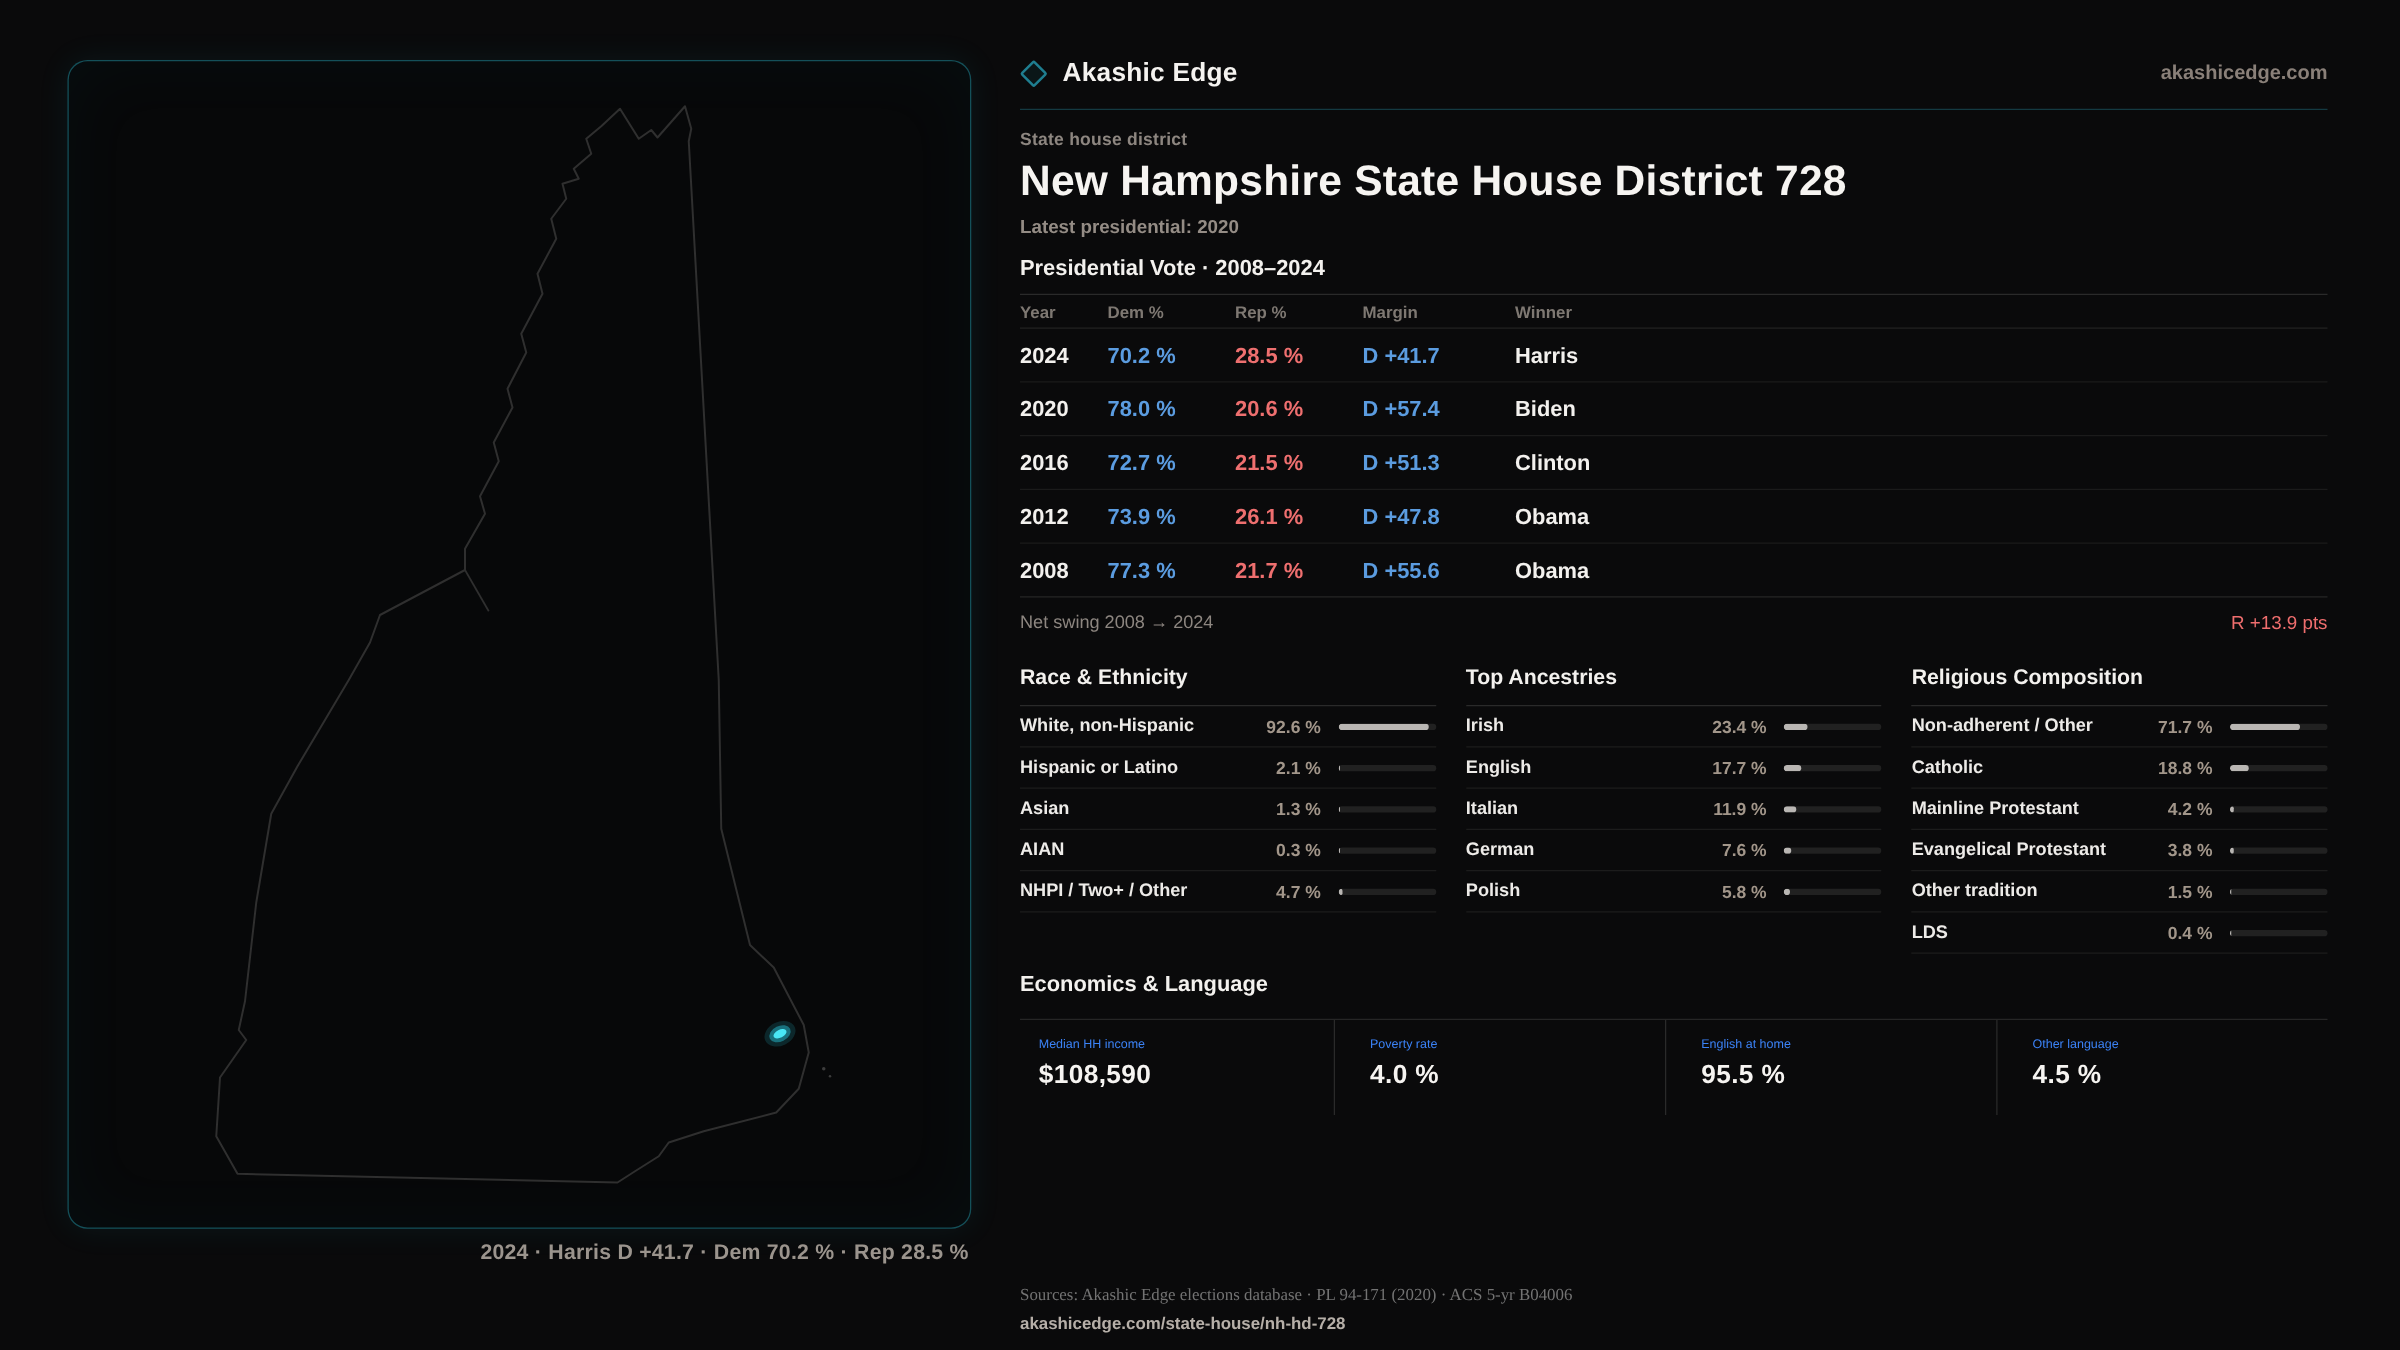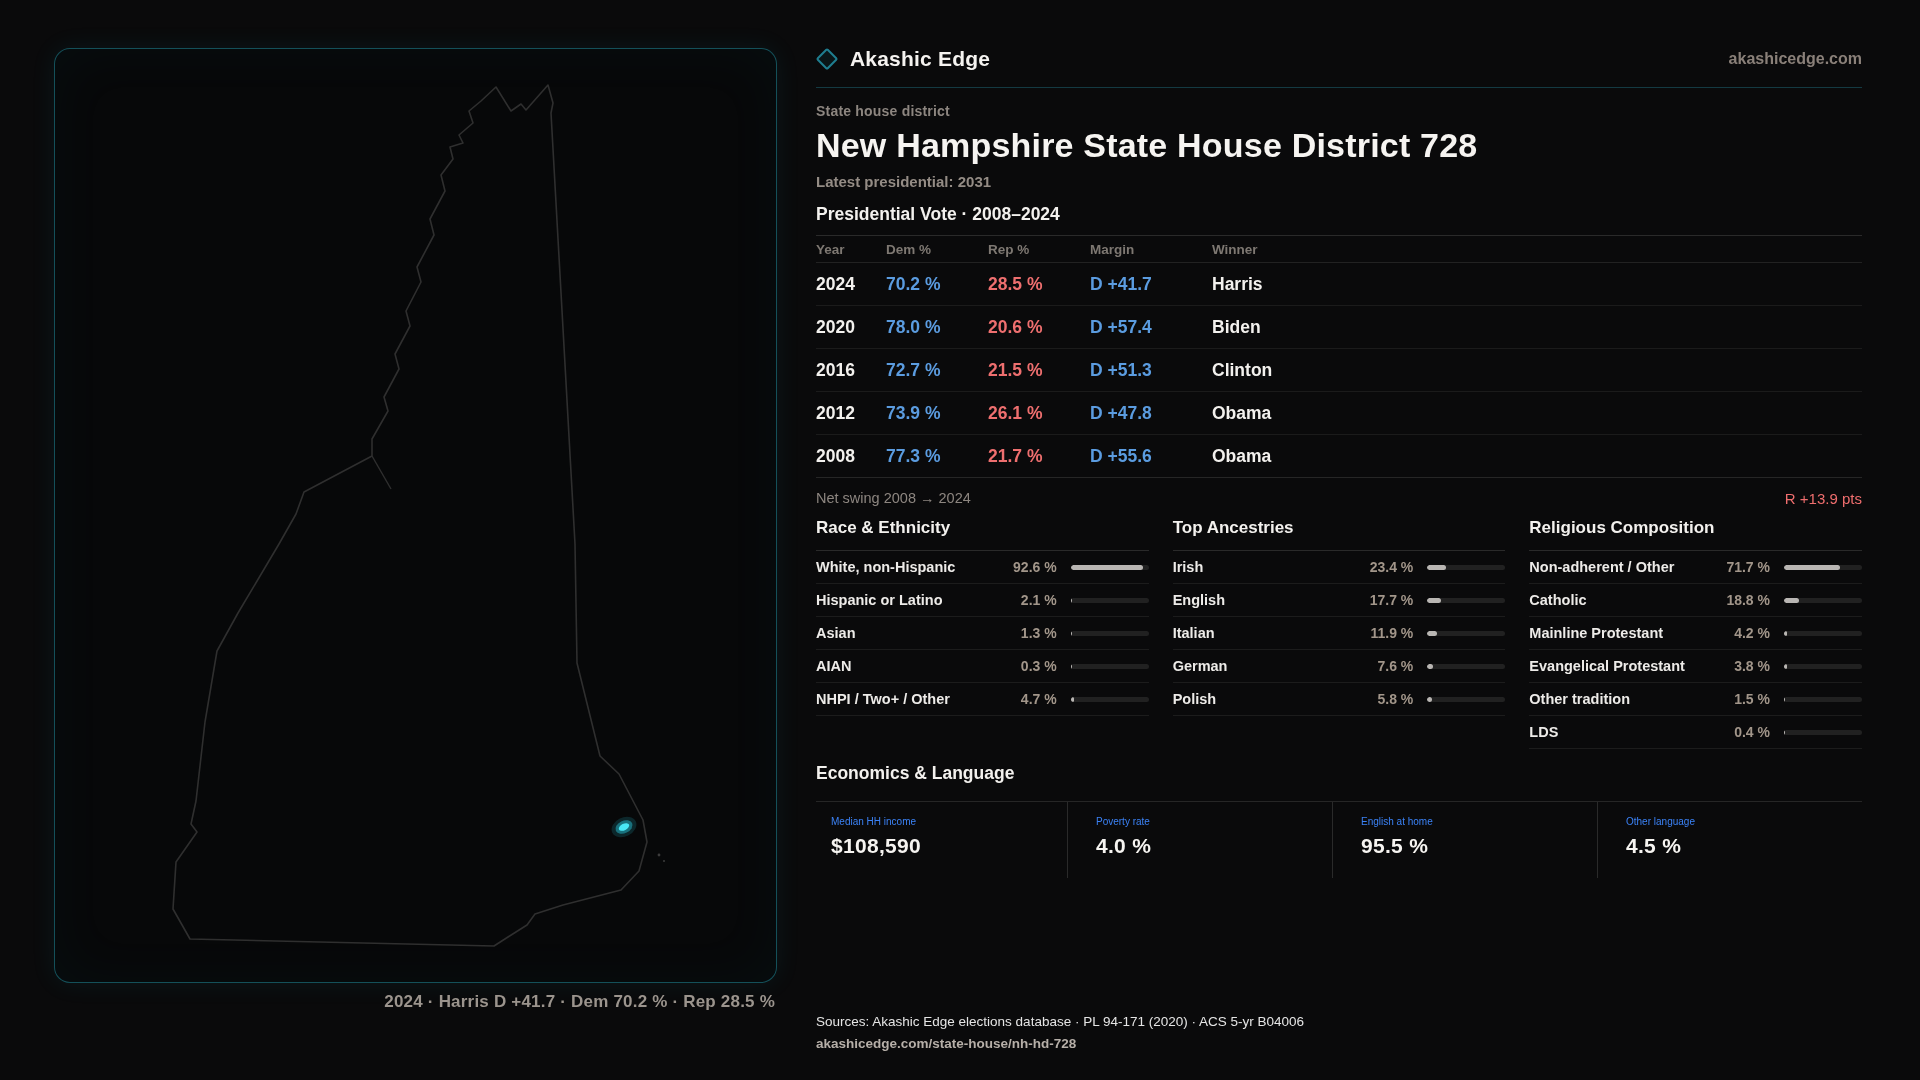--- a/index.html
+++ b/index.html
@@ -36,38 +36,38 @@
   .t-cols,.t-row{display:grid;grid-template-columns:70px 102px 102px 122px 1fr;align-items:center;}
   .t-cols{height:26px;font-size:13.5px;color:#7e7872;font-weight:600;}
   .t-rows{border-top:1px solid #222;}
   .t-row{height:42px;font-size:17.5px;font-weight:700;border-bottom:1px solid #1b1b1b;}
   .t-row:last-child{border-bottom:1px solid #262626;}
   .dem{color:#5b9ce0;} .rep{color:#ee6f6f;}
   .netswing{display:flex;align-items:center;height:40px;font-size:14.5px;}
   .ns-label{color:#8d8680;font-weight:400;}
   .ns-value{margin-left:auto;color:#ef6e6e;font-weight:400;font-size:15px;}
   
-  .demo-grid{display:grid;grid-template-columns:1fr 1fr 1fr;column-gap:24px;margin-top:0;}
+  .demo-grid{display:grid;grid-template-columns:1fr 1fr 1fr;column-gap:24px;margin-top:14px;}
   .d-title{font-size:17px;font-weight:700;height:26px;}
   .d-hr{border-top:1px solid #2a2a2a;margin-top:6px;}
   .d-row{display:flex;align-items:center;height:32px;border-bottom:1px solid #1c1c1c;}
   .d-label{flex:1;font-size:14.5px;font-weight:700;color:#edebe8;white-space:nowrap;}
   .d-value{width:56px;text-align:right;font-size:14px;font-weight:600;color:#a2968a;margin-right:14px;white-space:nowrap;}
   .bar{width:78px;height:5px;border-radius:3px;background:#212121;overflow:hidden;flex:none;}
   .bar i{display:block;height:100%;border-radius:3px;background:#b9b6b3;}
   
   .econ-title{margin-top:14px;font-size:17.5px;font-weight:700;height:22px;}
   .e-hr{border-top:1px solid #262626;margin-top:16px;}
   .stats{display:flex;}
   .stat{flex:1;padding:14px 0 0 28px;border-left:1px solid #2a2a2a;height:62px;}
   .stat:first-child{border-left:none;padding-left:15px;}
   .stat-label{font-size:10px;color:#3b82f6;font-weight:400;}
   .stat-value{margin-top:7px;font-size:21px;font-weight:700;letter-spacing:.3px;color:#f6f4f1;}
   
-  .src{margin-top:136px;font-size:13.5px;color:#e5e5e5;font-weight:500;}
+  .src{margin-top:136px;font-size:13.5px;color:#737373;font-weight:500;font-family:Liberation Serif, serif;}
   .permalink{margin-top:7px;font-size:13.5px;color:#b6afa8;font-weight:700;}
 </style>
 </head>
 <body>
 
 <div class="map-panel">
   <svg viewBox="0 0 721 933">
     <path d="M441,38 L456,62 L466,55 L471,61 L493,36 L498,54 L496,64 L520,495 L522,614 L545,707 L564,725 L588,771 L592,793 L584,822 L566,841 L508,856 L480,865 L472,876 L453,888 L439,897 L135,890 L118,860 L121,813 L142,783 L136,775 L141,752 L150,673 L162,602 L183,564 L224,495 L241,465 L249,443 L317,407 L317,390 L333,362 L329,348 L344,320 L340,305 L355,277 L351,262 L366,233 L362,218 L379,186 L375,170 L390,142 L386,126 L398,110 L395,98 L408,94 L404,86 L418,74 L414,62 L426,52 Z" fill="none" stroke="#2f2f2f" stroke-width="1.6" stroke-linejoin="round"></path>
     <path d="M317,407 L336,440" fill="none" stroke="#2f2f2f" stroke-width="1.4"></path>
     <g fill="#3c3c3c">
@@ -87,21 +87,21 @@
 
   <div class="c-header">
     <span class="diamond"></span>
     <span class="brand">Akashic Edge</span>
     <span class="site">akashicedge.com</span>
   </div>
   <div class="hr-teal"></div>
 
   <div class="kicker">State house district</div>
   <h1>New Hampshire State House District 728</h1>
-  <div class="subtitle">Latest presidential: 2031</div>
+  <div class="subtitle">Latest presidential: 2020</div>
 
   <div class="table-title">Presidential Vote · 2008–2024</div>
   <div class="t-hr"></div>
   <div class="t-cols">
     <span>Year</span>
     <span>Dem %</span>
     <span>Rep %</span>
     <span>Margin</span>
     <span>Winner</span>
   </div>

